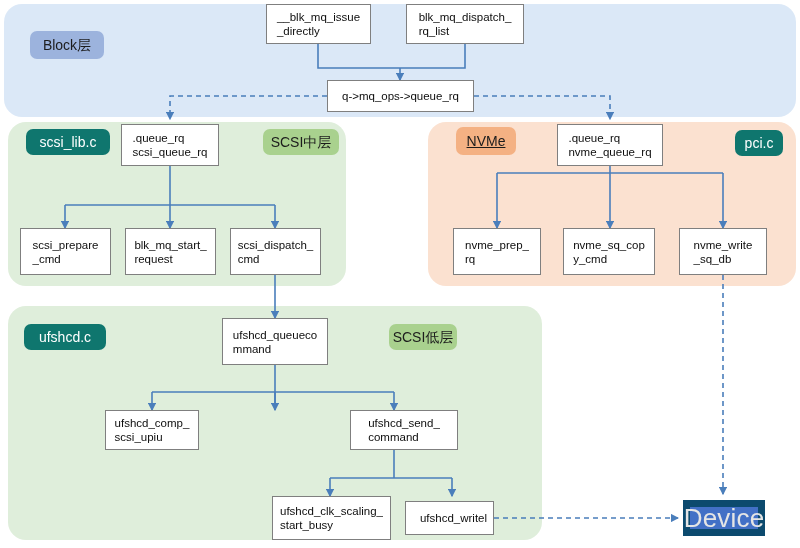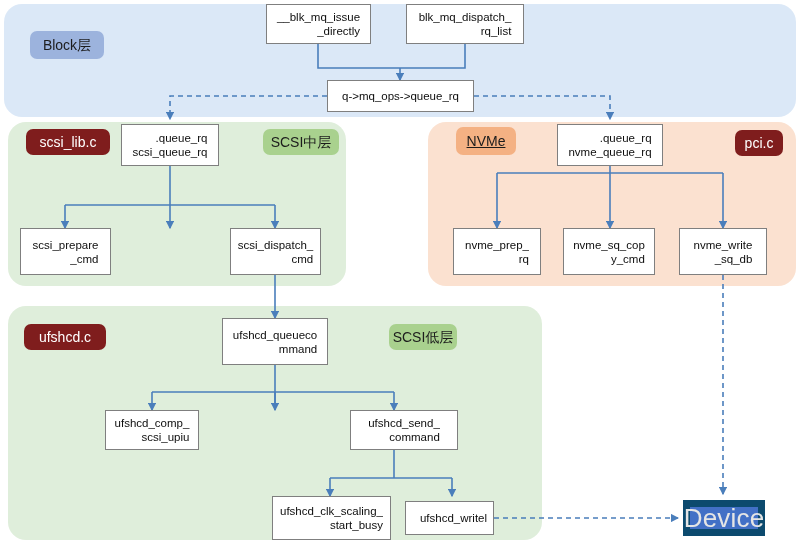--- a/index.html
+++ b/index.html
@@ -11,28 +11,28 @@
   .panel{position:absolute;border-radius:18px;}
   .panel.block{background:#dbe8f7;}
   .panel.scsimid{background:#dfeedb;}
   .panel.nvme{background:#fbe1d0;}
   .panel.ufs{background:#dfeedb;}
 
   
   .badge{position:absolute;display:flex;align-items:center;justify-content:center;
          border-radius:7px;font-size:14px;line-height:1;white-space:nowrap;}
   .badge.b-blocklayer{background:#9cb3dd;color:#1c1c1c;}
-  .badge.b-file{background:#7f1d1d;color:#ffffff;}
+  .badge.b-file{background:#0f766e;color:#ffffff;}
   .badge.b-green{background:#a9d18e;color:#1c1c1c;}
   .badge.b-orange{background:#f4b183;color:#1c1c1c;text-decoration:underline;}
 
   
   .node{position:absolute;box-sizing:border-box;background:#ffffff;
         border:1px solid #7f7f7f;display:flex;align-items:center;
-        justify-content:center;text-align:right;
+        justify-content:center;text-align:left;
         font-size:11.5px;line-height:14px;color:#0d0d0d;
         white-space:pre-line;}
   .node.device{background:#4270c6;border:7px solid #0c4a6e;color:#e5e5e5;
         font-size:26px;line-height:30px;letter-spacing:.2px;}
 
   
   #wires{position:absolute;left:0;top:0;width:800px;height:548px;
          pointer-events:none;}
 </style>
 </head>
@@ -102,20 +102,22 @@
   <div class="node" style="left:266px; top:4px;   width:105px; height:40px;">__blk_mq_issue
 _directly</div>
   <div class="node" style="left:406px; top:4px;   width:118px; height:40px;">blk_mq_dispatch_
 rq_list</div>
   <div class="node" style="left:327px; top:80px;  width:147px; height:32px;">q-&gt;mq_ops-&gt;queue_rq</div>
 
   <div class="node" style="left:121px; top:124px; width:98px;  height:42px;">.queue_rq
 scsi_queue_rq</div>
   <div class="node" style="left:20px;  top:228px; width:91px;  height:47px;">scsi_prepare
 _cmd</div>
+  <div class="node" style="left:125px; top:228px; width:91px;  height:47px;">blk_mq_start_
+request</div>
   <div class="node" style="left:230px; top:228px; width:91px;  height:47px;">scsi_dispatch_
 cmd</div>
 
   <div class="node" style="left:557px; top:124px; width:106px; height:42px;">.queue_rq
 nvme_queue_rq</div>
   <div class="node" style="left:453px; top:228px; width:88px;  height:47px;">nvme_prep_
 rq</div>
   <div class="node" style="left:563px; top:228px; width:92px;  height:47px;">nvme_sq_cop
 y_cmd</div>
   <div class="node" style="left:679px; top:228px; width:88px;  height:47px;">nvme_write

